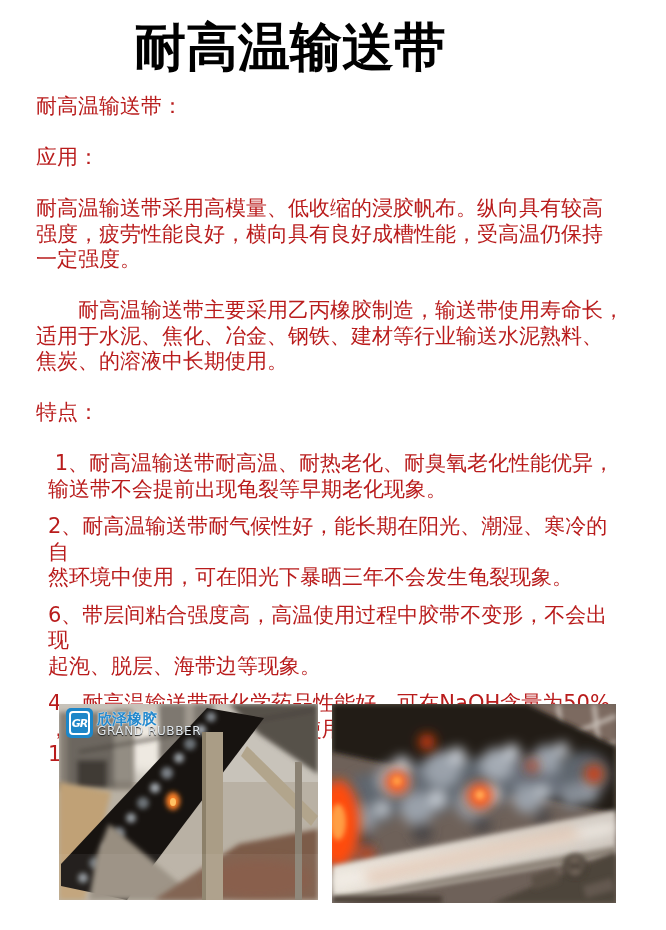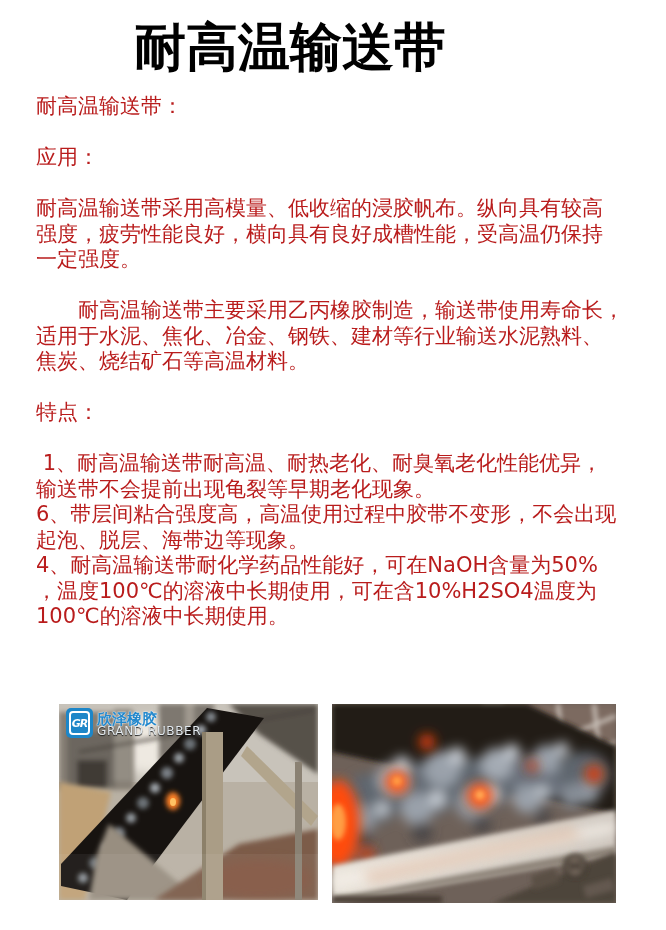--- a/index.html
+++ b/index.html
@@ -27,21 +27,21 @@
     left:36px; top:94px;
     width:598px;
     font-size:21px;
     line-height:25.5px;
     color:#b91c1c;
   }
   .para {
     margin:0 0 25.5px 0;
     white-space:pre-wrap;
   }
-  .para.tight { margin:0; }
+  .para.tight { margin:12px; }
   .photo {
     position:absolute;
     overflow:hidden;
   }
   .photo-left  { left:59px;  top:704px; width:259px; height:196px; }
   .photo-right { left:332px; top:704px; width:284px; height:199px; }
   .photo svg { display:block; width:100%; height:100%; }
   .logo {
     position:absolute; left:7px; top:4px;
     display:flex; align-items:flex-start; gap:4px;
@@ -84,25 +84,27 @@
   <h1 class="title">耐高温输送带</h1>
 
   <div class="text-block">
     <p class="para">耐高温输送带：</p>
     <p class="para">应用：</p>
     <p class="para">耐高温输送带采用高模量、低收缩的浸胶帆布。纵向具有较高
 强度，疲劳性能良好，横向具有良好成槽性能，受高温仍保持
 一定强度。</p>
     <p class="para">　　耐高温输送带主要采用乙丙橡胶制造，输送带使用寿命长，
 适用于水泥、焦化、冶金、钢铁、建材等行业输送水泥熟料、
-焦炭、烧结矿石等高温材料。</p>
+焦炭、的溶液中长期使用。</p>
     <p class="para">特点：</p>
     <div>
       <p class="para tight"> 1、耐高温输送带耐高温、耐热老化、耐臭氧老化性能优异，
 输送带不会提前出现龟裂等早期老化现象。</p>
+      <p class="para tight">2、耐高温输送带耐气候性好，能长期在阳光、潮湿、寒冷的自
+然环境中使用，可在阳光下暴晒三年不会发生龟裂现象。</p>
       <p class="para tight">6、带层间粘合强度高，高温使用过程中胶带不变形，不会出现
 起泡、脱层、海带边等现象。</p>
       <p class="para tight">4、耐高温输送带耐化学药品性能好，可在NaOH含量为50%
 ，温度100℃的溶液中长期使用，可在含10%H2SO4温度为
 100℃的溶液中长期使用。</p>
     </div>
   </div>
 
   <div class="photo photo-left">
     <svg viewBox="0 0 259 196" preserveAspectRatio="none">

